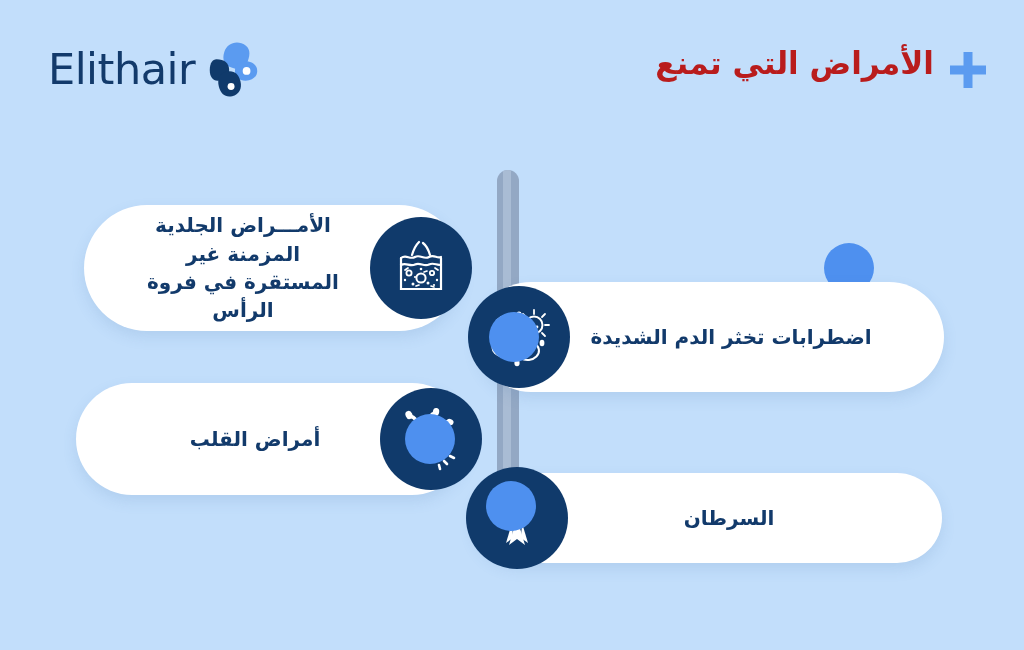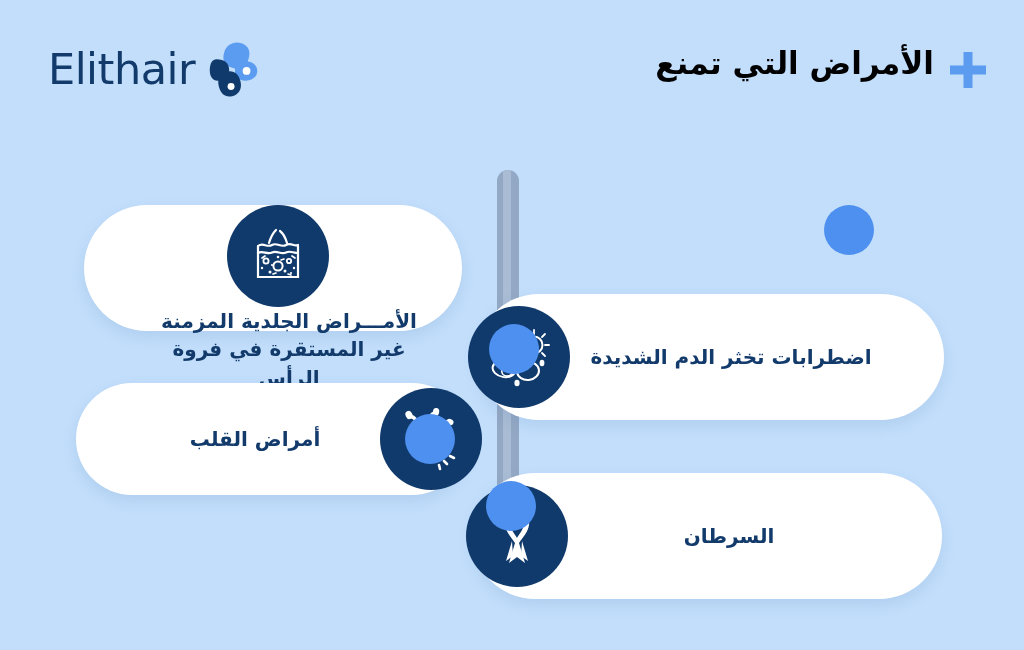--- a/index.html
+++ b/index.html
@@ -57,21 +57,21 @@
     gap: 14px;
   }
   .plus-icon {
     width: 40px;
     height: 40px;
     flex: 0 0 auto;
     margin-top: 8px;
   }
   .headline-text {
     text-align: right;
-    color: #000000;
+    color: #b91c1c;
     font-size: 31px;
     font-weight: bold;
     line-height: 1.38;
     direction: rtl;
   }
   .headline-text div { white-space: nowrap; }
 
   
   .spine {
     position: absolute;
@@ -137,34 +137,34 @@
 
   .dot {
     position: absolute;
     width: 50px;
     height: 50px;
     border-radius: 50%;
     background: #4e90ef;
   }
 
   
-  #card-1 { left: 84px;  top: 205px; width: 378px; height: 126px; flex-direction: column; }
+  #card-1 { left: 84px;  top: 205px; width: 378px; height: 126px; }
   #card-1 .icon-circle { margin-right: 8px; margin-left: 0; }
   #card-1 .dot { right: -412px; }
 
   
-  #card-2 { left: 476px; top: 294px; width: 468px; height: 126px; }
+  #card-2 { left: 476px; top: 282px; width: 468px; height: 110px; }
   #card-2 .dot { left: 13px; top: 30px; }
 
   
   #card-3 { left: 76px;  top: 383px; width: 392px; height: 112px; }
   #card-3 .dot { right: 13px; top: 31px; }
 
   
-  #card-4 { left: 472px; top: 473px; width: 470px; height: 126px; }
+  #card-4 { left: 472px; top: 473px; width: 470px; height: 90px; }
   #card-4 .dot { left: 14px; top: 8px; }
 
   
   #card-1 .icon-circle { margin-right: -10px; }
   #card-2 .icon-circle { margin-left: -8px; margin-right: 0; }
   #card-3 .icon-circle { margin-right: -14px; }
   #card-4 .icon-circle { margin-left: -6px; }
 
   #card-1 .card-label { padding-right: 26px; padding-left: 58px; }
   #card-2 .card-label { padding-left: 14px; padding-right: 66px; }

